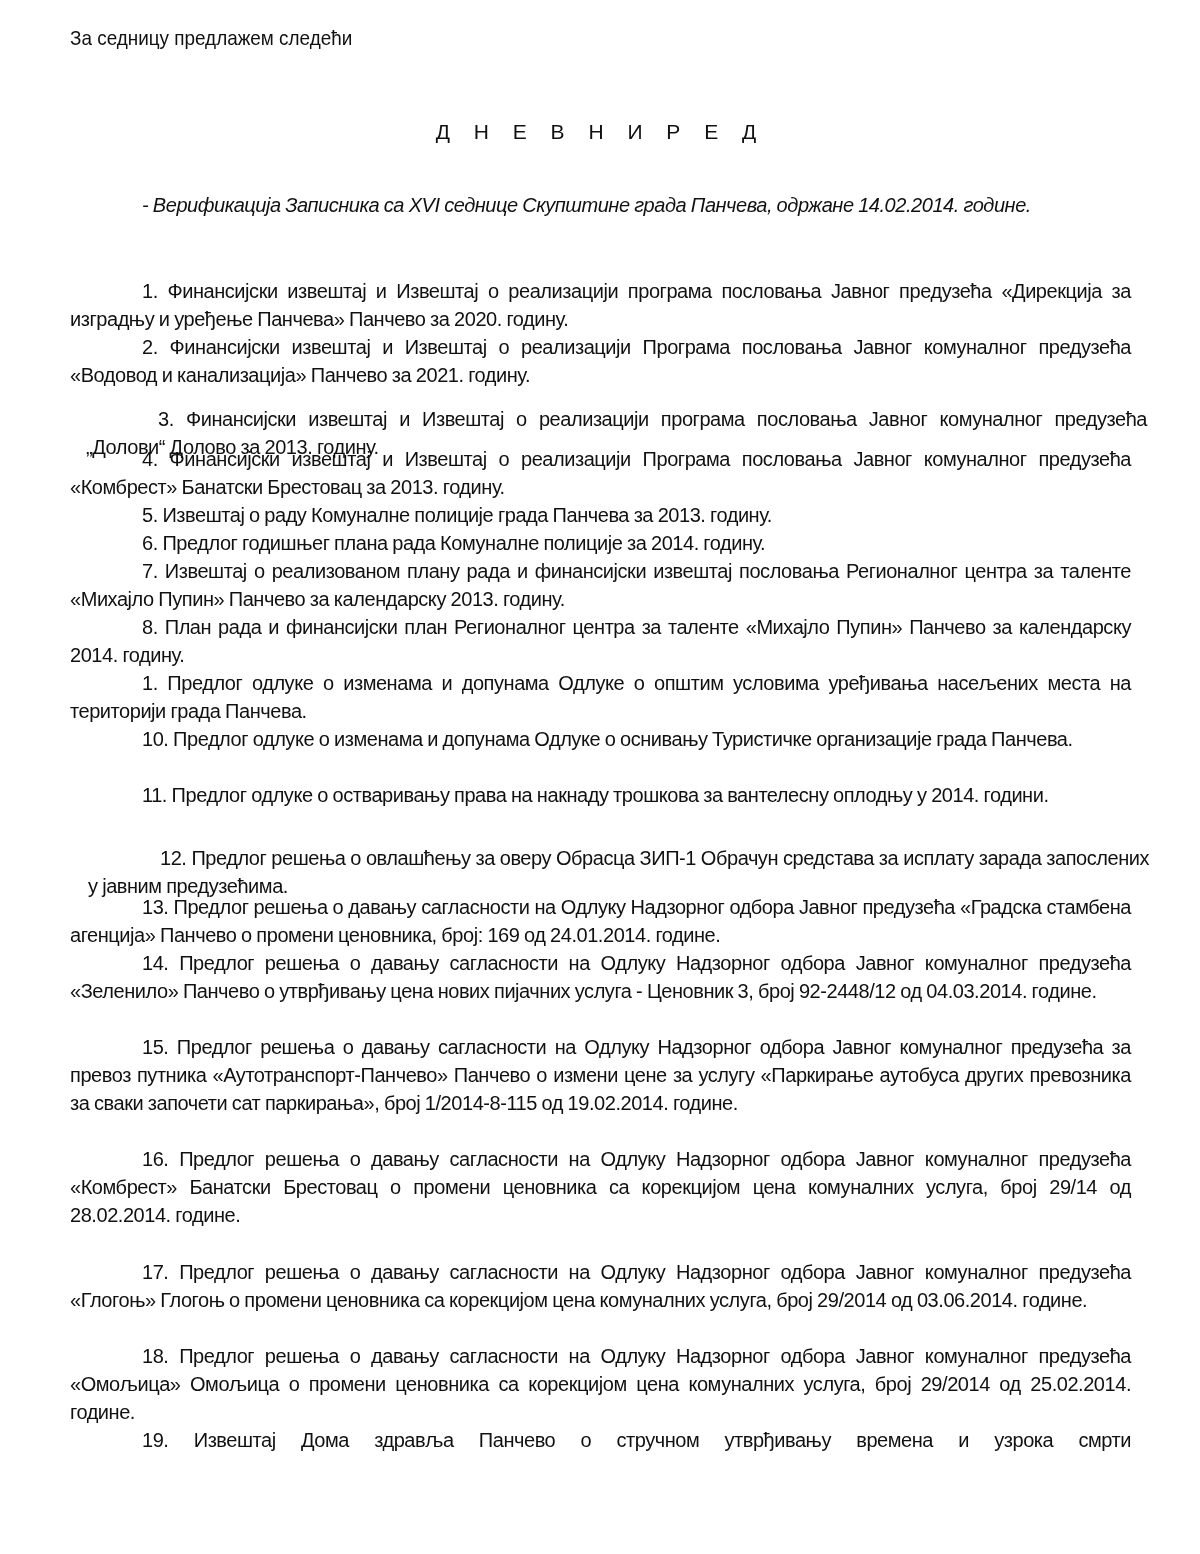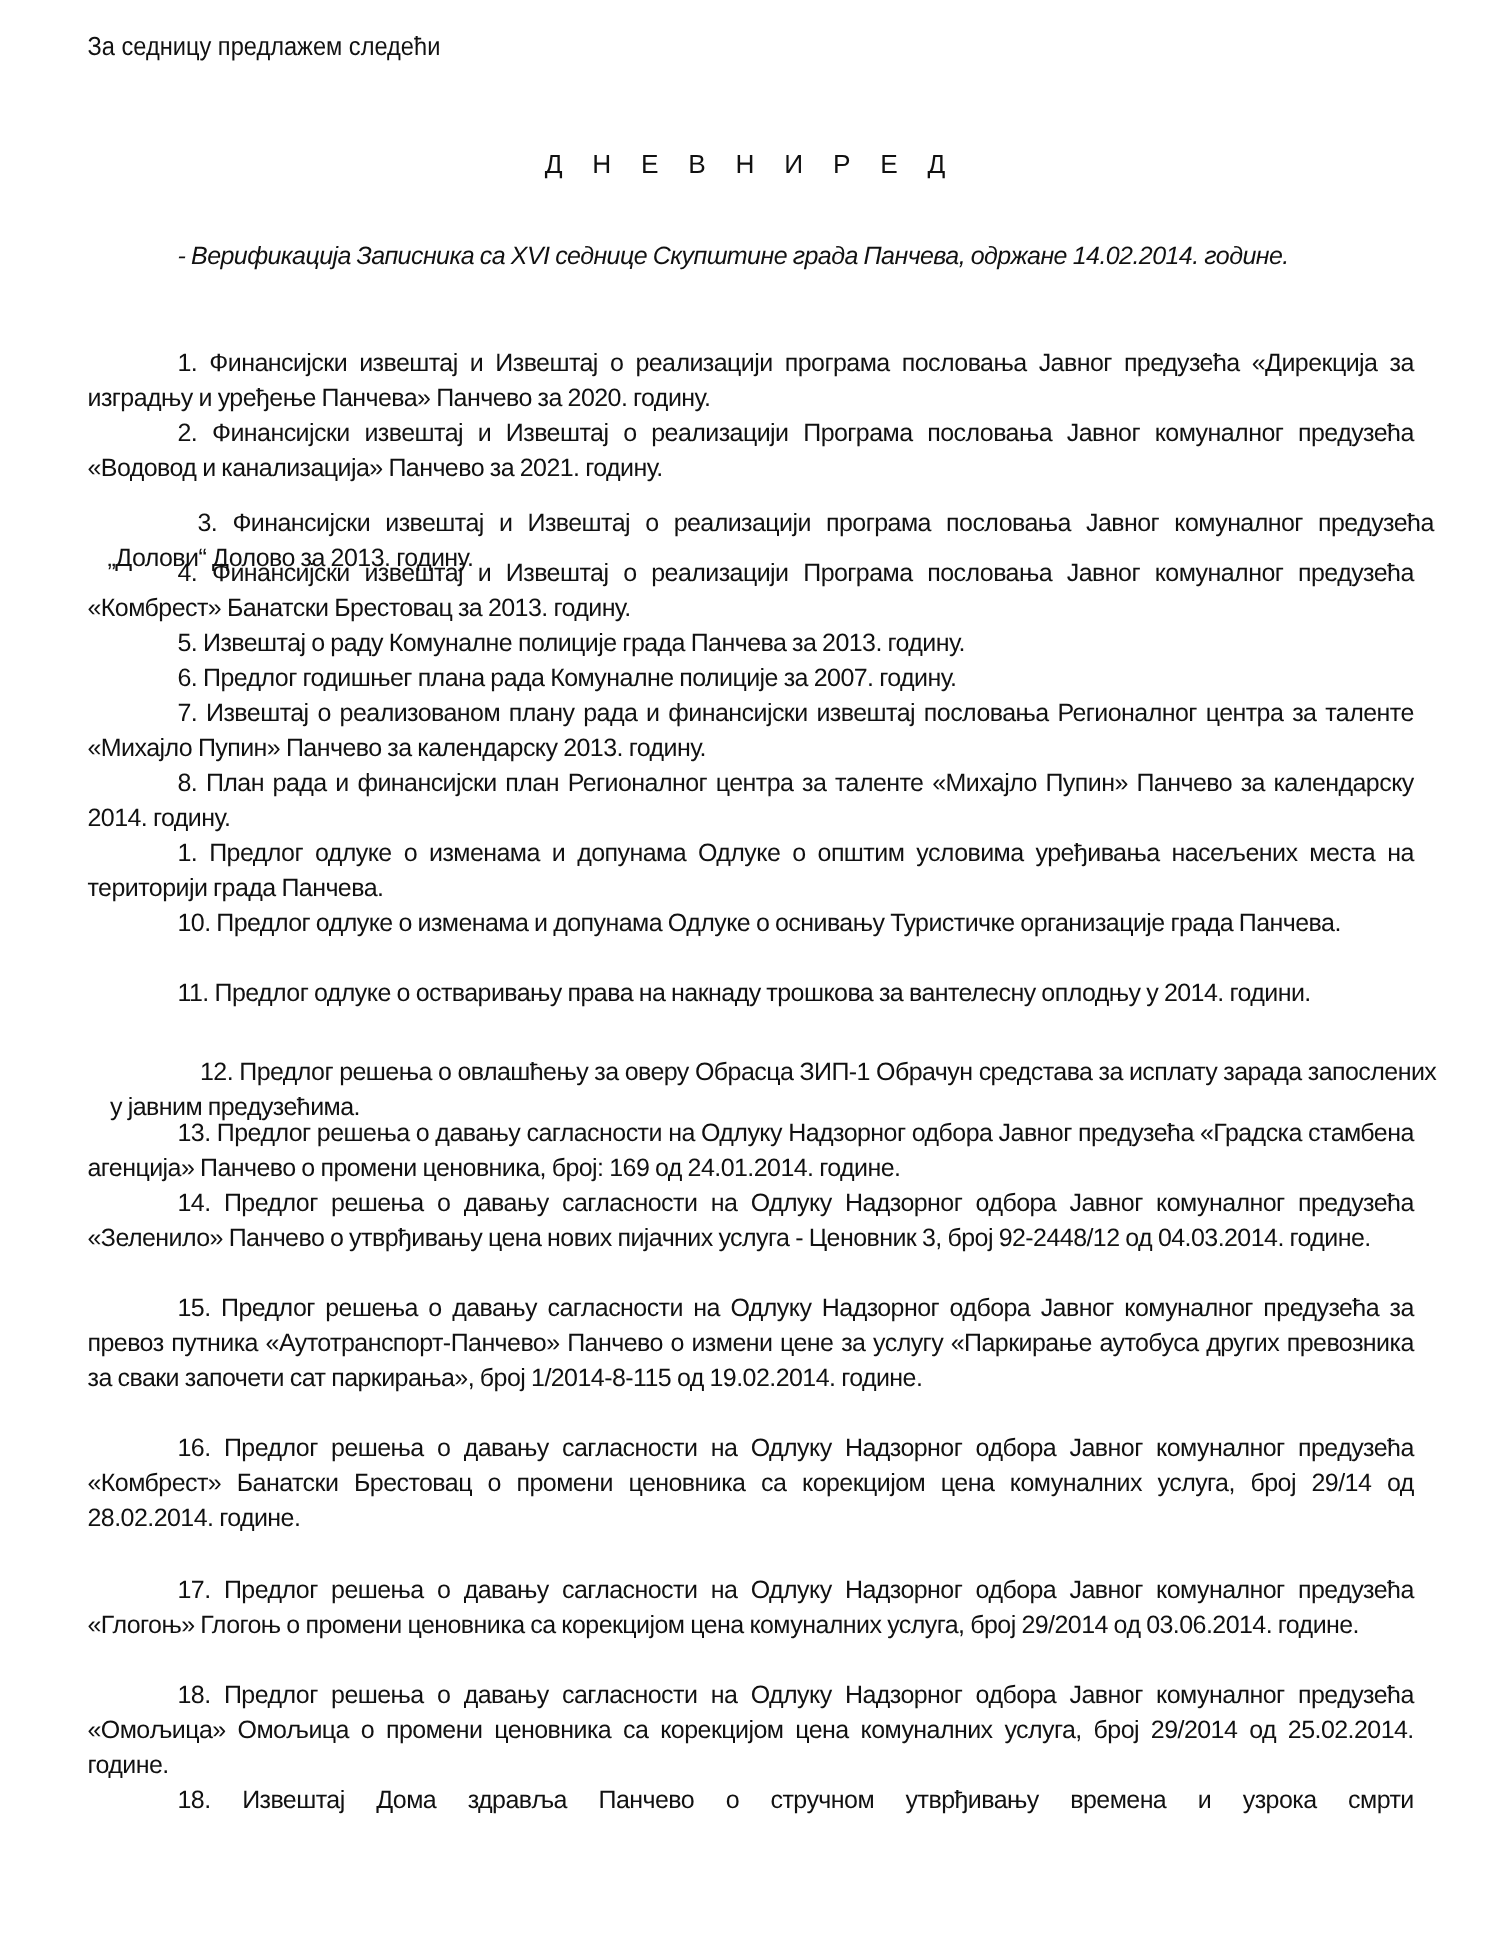--- a/index.html
+++ b/index.html
@@ -64,28 +64,28 @@
   <div class="intro">За седницу предлажем следећи</div>
   <div class="title">Д Н Е В Н И   Р Е Д</div>
 
   <p class="para" style="top: 191px; margin: 0px; font-style: italic;">- Верификација Записника са XVI седнице Скупштине града Панчева, одржане 14.02.2014. године.</p>
 
   <p class="para" style="top: 277px; margin: 0px;">1. Финансијски извештај и Извештај о реализацији програма пословања Јавног предузећа «Дирекција за изградњу и уређење Панчева» Панчево за 2020. годину.</p>
   <p class="para" style="top: 333px; margin: 0px;">2. Финансијски извештај и Извештај о реализацији Програма пословања Јавног комуналног предузећа «Водовод и канализација» Панчево за 2021. годину.</p>
   <p class="para" style="top: 389px; margin: 16px;">3. Финансијски извештај и Извештај о реализацији програма пословања Јавног комуналног предузећа „Долови“ Долово за 2013. годину.</p>
   <p class="para" style="top: 445px; margin: 0px;">4. Финансијски извештај и Извештај о реализацији Програма пословања Јавног комуналног предузећа «Комбрест» Банатски Брестовац за 2013. годину.</p>
   <p class="para" style="top: 501px; margin: 0px;">5. Извештај о раду Комуналне полиције града Панчева за 2013. годину.</p>
-  <p class="para" style="top: 529px; margin: 0px;">6. Предлог годишњег плана рада Комуналне полиције за 2007. годину.</p>
+  <p class="para" style="top: 529px; margin: 0px;">6. Предлог годишњег плана рада Комуналне полиције за 2014. годину.</p>
   <p class="para" style="top: 557px; margin: 0px;">7. Извештај о реализованом плану рада и финансијски извештај пословања Регионалног центра за таленте «Михајло Пупин» Панчево за календарску 2013. годину.</p>
   <p class="para" style="top: 613px; margin: 0px;">8. План рада и финансијски план Регионалног центра за таленте «Михајло Пупин» Панчево за календарску 2014. годину.</p>
   <p class="para" style="top: 669px; margin: 0px;">1. Предлог одлуке о изменама и допунама Одлуке о општим условима уређивања насељених места на територији града Панчева.</p>
   <p class="para" style="top: 725px; margin: 0px;">10. Предлог одлуке о изменама и допунама Одлуке о оснивању Туристичке организације града Панчева.</p>
   <p class="para" style="top: 781px; margin: 0px;">11. Предлог одлуке о остваривању права на накнаду трошкова за вантелесну оплодњу у 2014. години.</p>
   <p class="para" style="top: 826px; margin: 18px;">12. Предлог решења о овлашћењу за оверу Обрасца ЗИП-1 Обрачун средстава за исплату зарада запослених у јавним предузећима.</p>
   <p class="para" style="top: 893px; margin: 0px;">13. Предлог решења о давању сагласности на Одлуку Надзорног одбора Јавног предузећа «Градска стамбена агенција» Панчево о промени ценовника, број: 169 од 24.01.2014. године.</p>
   <p class="para" style="top: 949px; margin: 0px;">14. Предлог решења о давању сагласности на Одлуку Надзорног одбора Јавног комуналног предузећа «Зеленило» Панчево о утврђивању цена нових пијачних услуга - Ценовник 3, број 92-2448/12 од 04.03.2014. године.</p>
   <p class="para" style="top: 1033px; margin: 0px;">15. Предлог решења о давању сагласности на Одлуку Надзорног одбора Јавног комуналног предузећа за превоз путника «Аутотранспорт-Панчево» Панчево о измени цене за услугу «Паркирање аутобуса других превозника за сваки започети сат паркирања», број 1/2014-8-115 од 19.02.2014. године.</p>
   <p class="para" style="top: 1145px; margin: 0px;">16. Предлог решења о давању сагласности на Одлуку Надзорног одбора Јавног комуналног предузећа «Комбрест» Банатски Брестовац о промени ценовника са корекцијом цена комуналних услуга, број 29/14 од 28.02.2014. године.</p>
 
   <p class="para" style="top: 1258px; margin: 0px;">17. Предлог решења о давању сагласности на Одлуку Надзорног одбора Јавног комуналног предузећа «Глогоњ» Глогоњ о промени ценовника са корекцијом цена комуналних услуга, број 29/2014 од 03.06.2014. године.</p>
   <p class="para" style="top: 1342px; margin: 0px;">18. Предлог решења о давању сагласности на Одлуку Надзорног одбора Јавног комуналног предузећа «Омољица» Омољица о промени ценовника са корекцијом цена комуналних услуга, број 29/2014 од 25.02.2014. године.</p>
-  <p class="para last" style="top: 1426px; margin: 0px;">18. Извештај Дома здравља Панчево о стручном утврђивању времена и узрока смрти</p>
+  <p class="para last" style="top: 1426px; margin: 0px;">19. Извештај Дома здравља Панчево о стручном утврђивању времена и узрока смрти</p>
 </div>
 
 </body></html>

